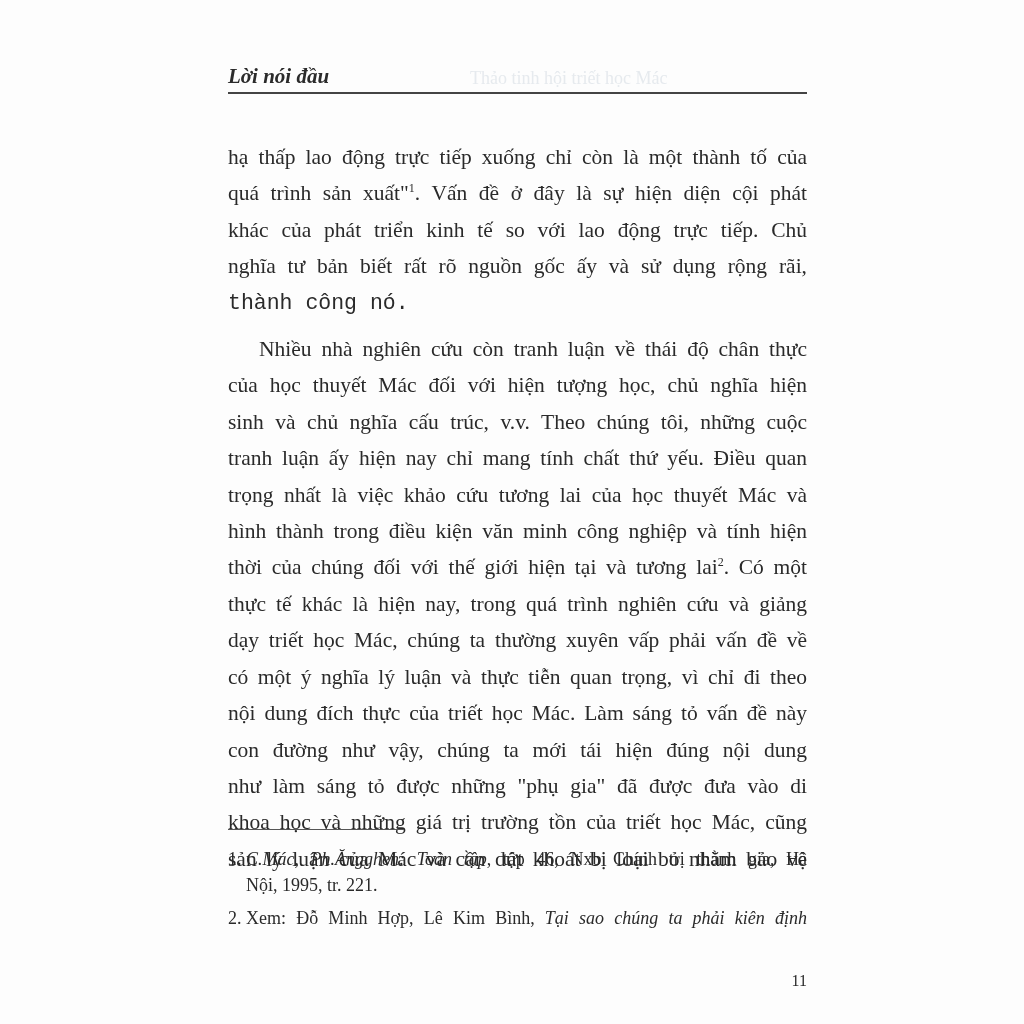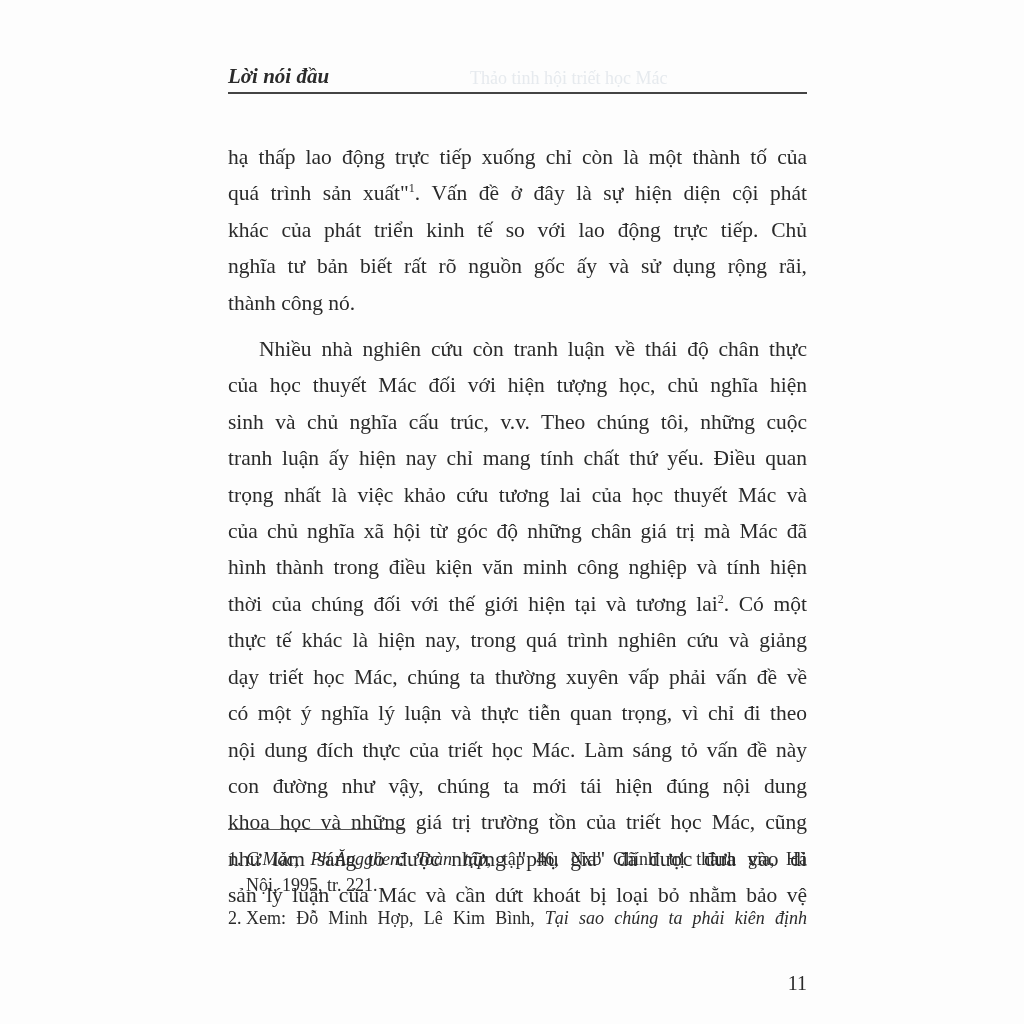--- a/index.html
+++ b/index.html
@@ -17,35 +17,35 @@
   }
   .head-rule {
     position:absolute; left:228px; width:579px; top:92px; height:0; border-top:2px solid #444;
   }
   .body {
     position:absolute; left:228px; width:579px; top:128px;
     font-size:21.5px; line-height:36.4px; text-align:justify; color:#2a2a2a;margin-top:11px;
   }
   .body p { margin:0; text-indent:0; }
   .line { display:block; text-align:justify; text-align-last:justify; white-space:nowrap; }
-  .line.last { text-align-last:left; }
+  .line.last { text-align-last:left;font-family:Liberation Mono, monospace; }
   sup { font-size:12px; line-height:0; vertical-align:super; }
   .fn-rule {
     position:absolute; left:228px; width:176px; top:829px; height:0; border-top:1.5px solid #555;
   }
   .footnotes {
     position:absolute; left:228px; width:579px; top:846px;
     font-size:18px; line-height:26px; color:#2a2a2a;
   }
   .fn { position:relative; padding-left:18px; margin-bottom:7px; }
   .fn .num { position:absolute; left:0; top:0; }
   .fn .fl { display:block; white-space:nowrap; text-align:justify; text-align-last:justify; }
   .fn .fl.last { text-align-last:left; }
   .page-number {
-    position:absolute; left:760px; width:47px; top:972px; text-align:right; font-size:20px; color:#2a2a2a;
+    position:absolute; left:760px; width:47px; top:972px; text-align:right; font-size:16px; color:#2a2a2a;
   }
 </style>
 </head>
 <body>
 
 <div class="page">
 
   <div class="ghost">Thảo tinh hội triết học Mác</div>
 
   <div class="running-head">Lời nói đầu</div>
@@ -58,30 +58,29 @@
       <span class="line">khác của phát triển kinh tế so với lao động trực tiếp. Chủ</span>
       <span class="line">nghĩa tư bản biết rất rõ nguồn gốc ấy và sử dụng rộng rãi,</span>
       <span class="line last">thành công nó.</span>
     </p>
     <p class="para2" style="margin-top:10px;">
       <span class="line" style="padding-left:31px;">Nhiều nhà nghiên cứu còn tranh luận về thái độ chân thực</span>
       <span class="line">của học thuyết Mác đối với hiện tượng học, chủ nghĩa hiện</span>
       <span class="line">sinh và chủ nghĩa cấu trúc, v.v. Theo chúng tôi, những cuộc</span>
       <span class="line">tranh luận ấy hiện nay chỉ mang tính chất thứ yếu. Điều quan</span>
       <span class="line">trọng nhất là việc khảo cứu tương lai của học thuyết Mác và</span>
-      <span class="line">của chủ nghĩa xã hội từ góc độ những chân giá trị mà Mác đã</span>
       <span class="line">hình thành trong điều kiện văn minh công nghiệp và tính hiện</span>
       <span class="line"><span>thời của chúng đối với thế giới hiện tại và tương lai</span><sup>2</sup><span>. Có một</span></span>
       <span class="line">thực tế khác là hiện nay, trong quá trình nghiên cứu và giảng</span>
       <span class="line">dạy triết học Mác, chúng ta thường xuyên vấp phải vấn đề về</span>
       <span class="line">có một ý nghĩa lý luận và thực tiễn quan trọng, vì chỉ đi theo</span>
       <span class="line">nội dung đích thực của triết học Mác. Làm sáng tỏ vấn đề này</span>
       <span class="line">con đường như vậy, chúng ta mới tái hiện đúng nội dung</span>
+      <span class="line">như làm sáng tỏ được những "phụ gia" đã được đưa vào di</span>
       <span class="line">khoa học và những giá trị trường tồn của triết học Mác, cũng</span>
-      <span class="line">như làm sáng tỏ được những "phụ gia" đã được đưa vào di</span>
       <span class="line">sản lý luận của Mác và cần dứt khoát bị loại bỏ nhằm bảo vệ</span>
     </p>
   </div>
 
   <div class="fn-rule"></div>
 
   <div class="footnotes">
     <div class="fn">
       <span class="num">1.</span>
       <span class="fl"><i>C.Mác, Ph.Ăngghen: Toàn tập</i><span>, tập 46, Nxb Chính trị thành gia, Hà</span></span>

